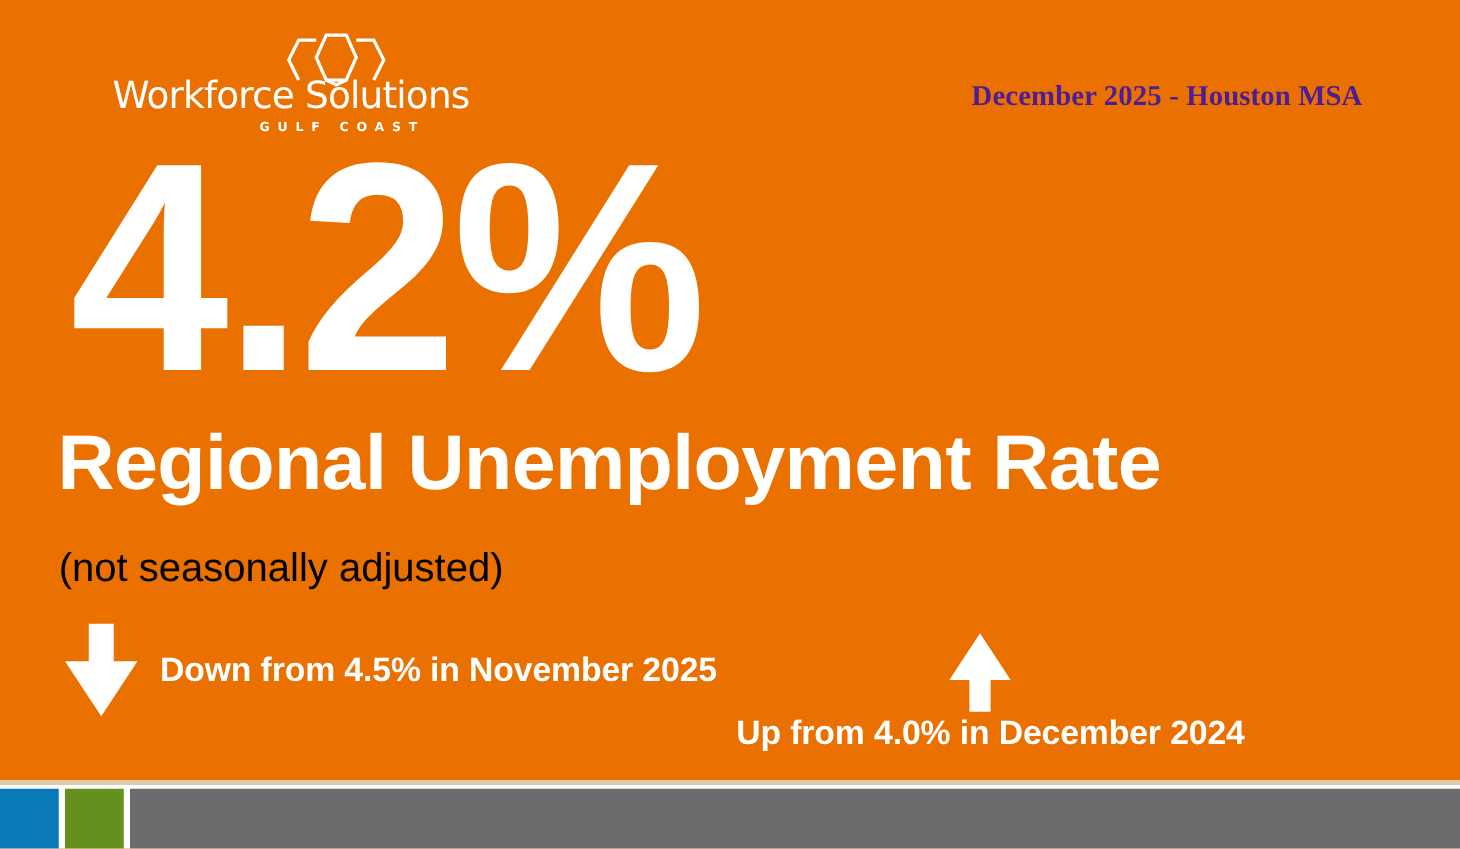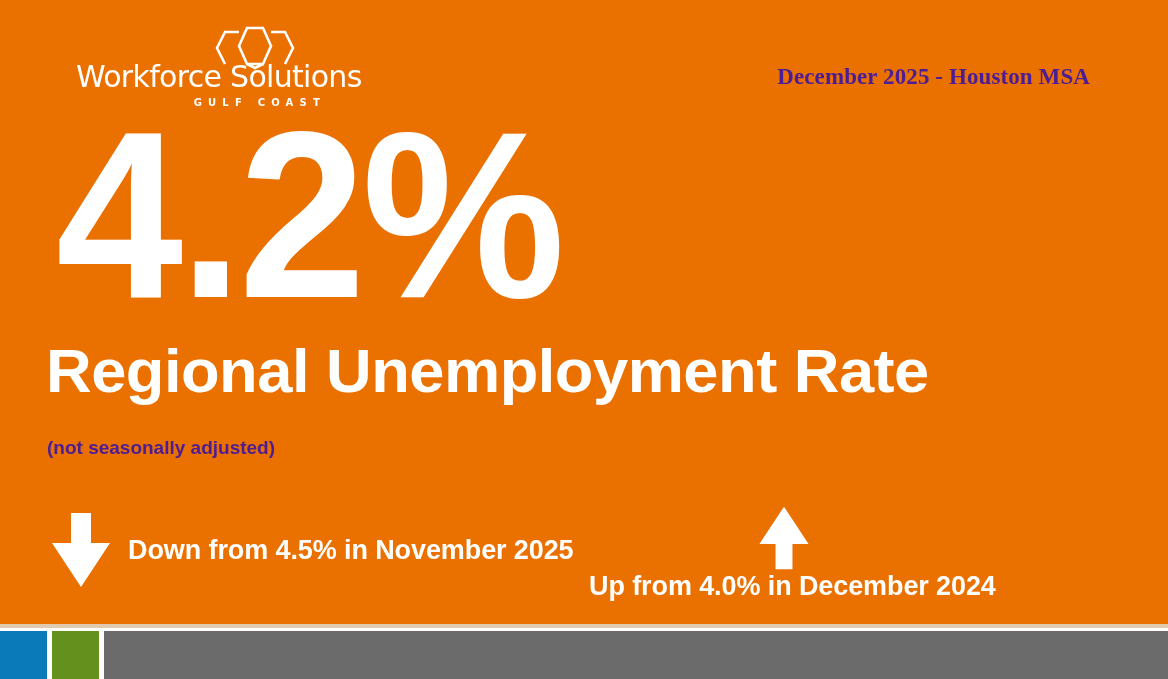--- a/index.html
+++ b/index.html
@@ -15,21 +15,21 @@
     position: relative;
     width: 1168px;
     height: 679px;
     background: #ea7000;
     overflow: hidden;
   }
 
   
   .logo-block {
     position: absolute;
-    left: 76px;
+    left: 90px;
     top: 24px;
     width: 250px;
     height: 86px;
   }
   .logo-hex {
     position: absolute;
     left: 128px;
     top: 0px;
     width: 118px;
     height: 46px;
@@ -104,35 +104,35 @@
     white-space: nowrap;
     transform: scaleX(1.02);
     transform-origin: left top;
   }
 
   .rate-note {
     position: absolute;
     left: 47px;
     top: 438px;
     font-family: "Liberation Sans", sans-serif;
-    font-size: 19px;
-    font-weight: 700;
-    color: #4c1d95;
+    font-size: 32px;
+    font-weight: 400;
+    color: #000000;
     line-height: 1;
     white-space: nowrap;
   }
 
   
   .comparison {
     position: absolute;
     display: flex;
     align-items: center;
     height: 90px;
   }
-  .comparison-prev { left: 48px;  top: 505px; }
+  .comparison-prev { left: 48px;  top: 491px; }
   .comparison-year { left: 573px; top: 505px; flex-direction: column; }
 
   .arrow-icon {
     width: 66px;
     height: 78px;
     flex: 0 0 66px;
     display: block;
   }
 
   .comparison-text {

